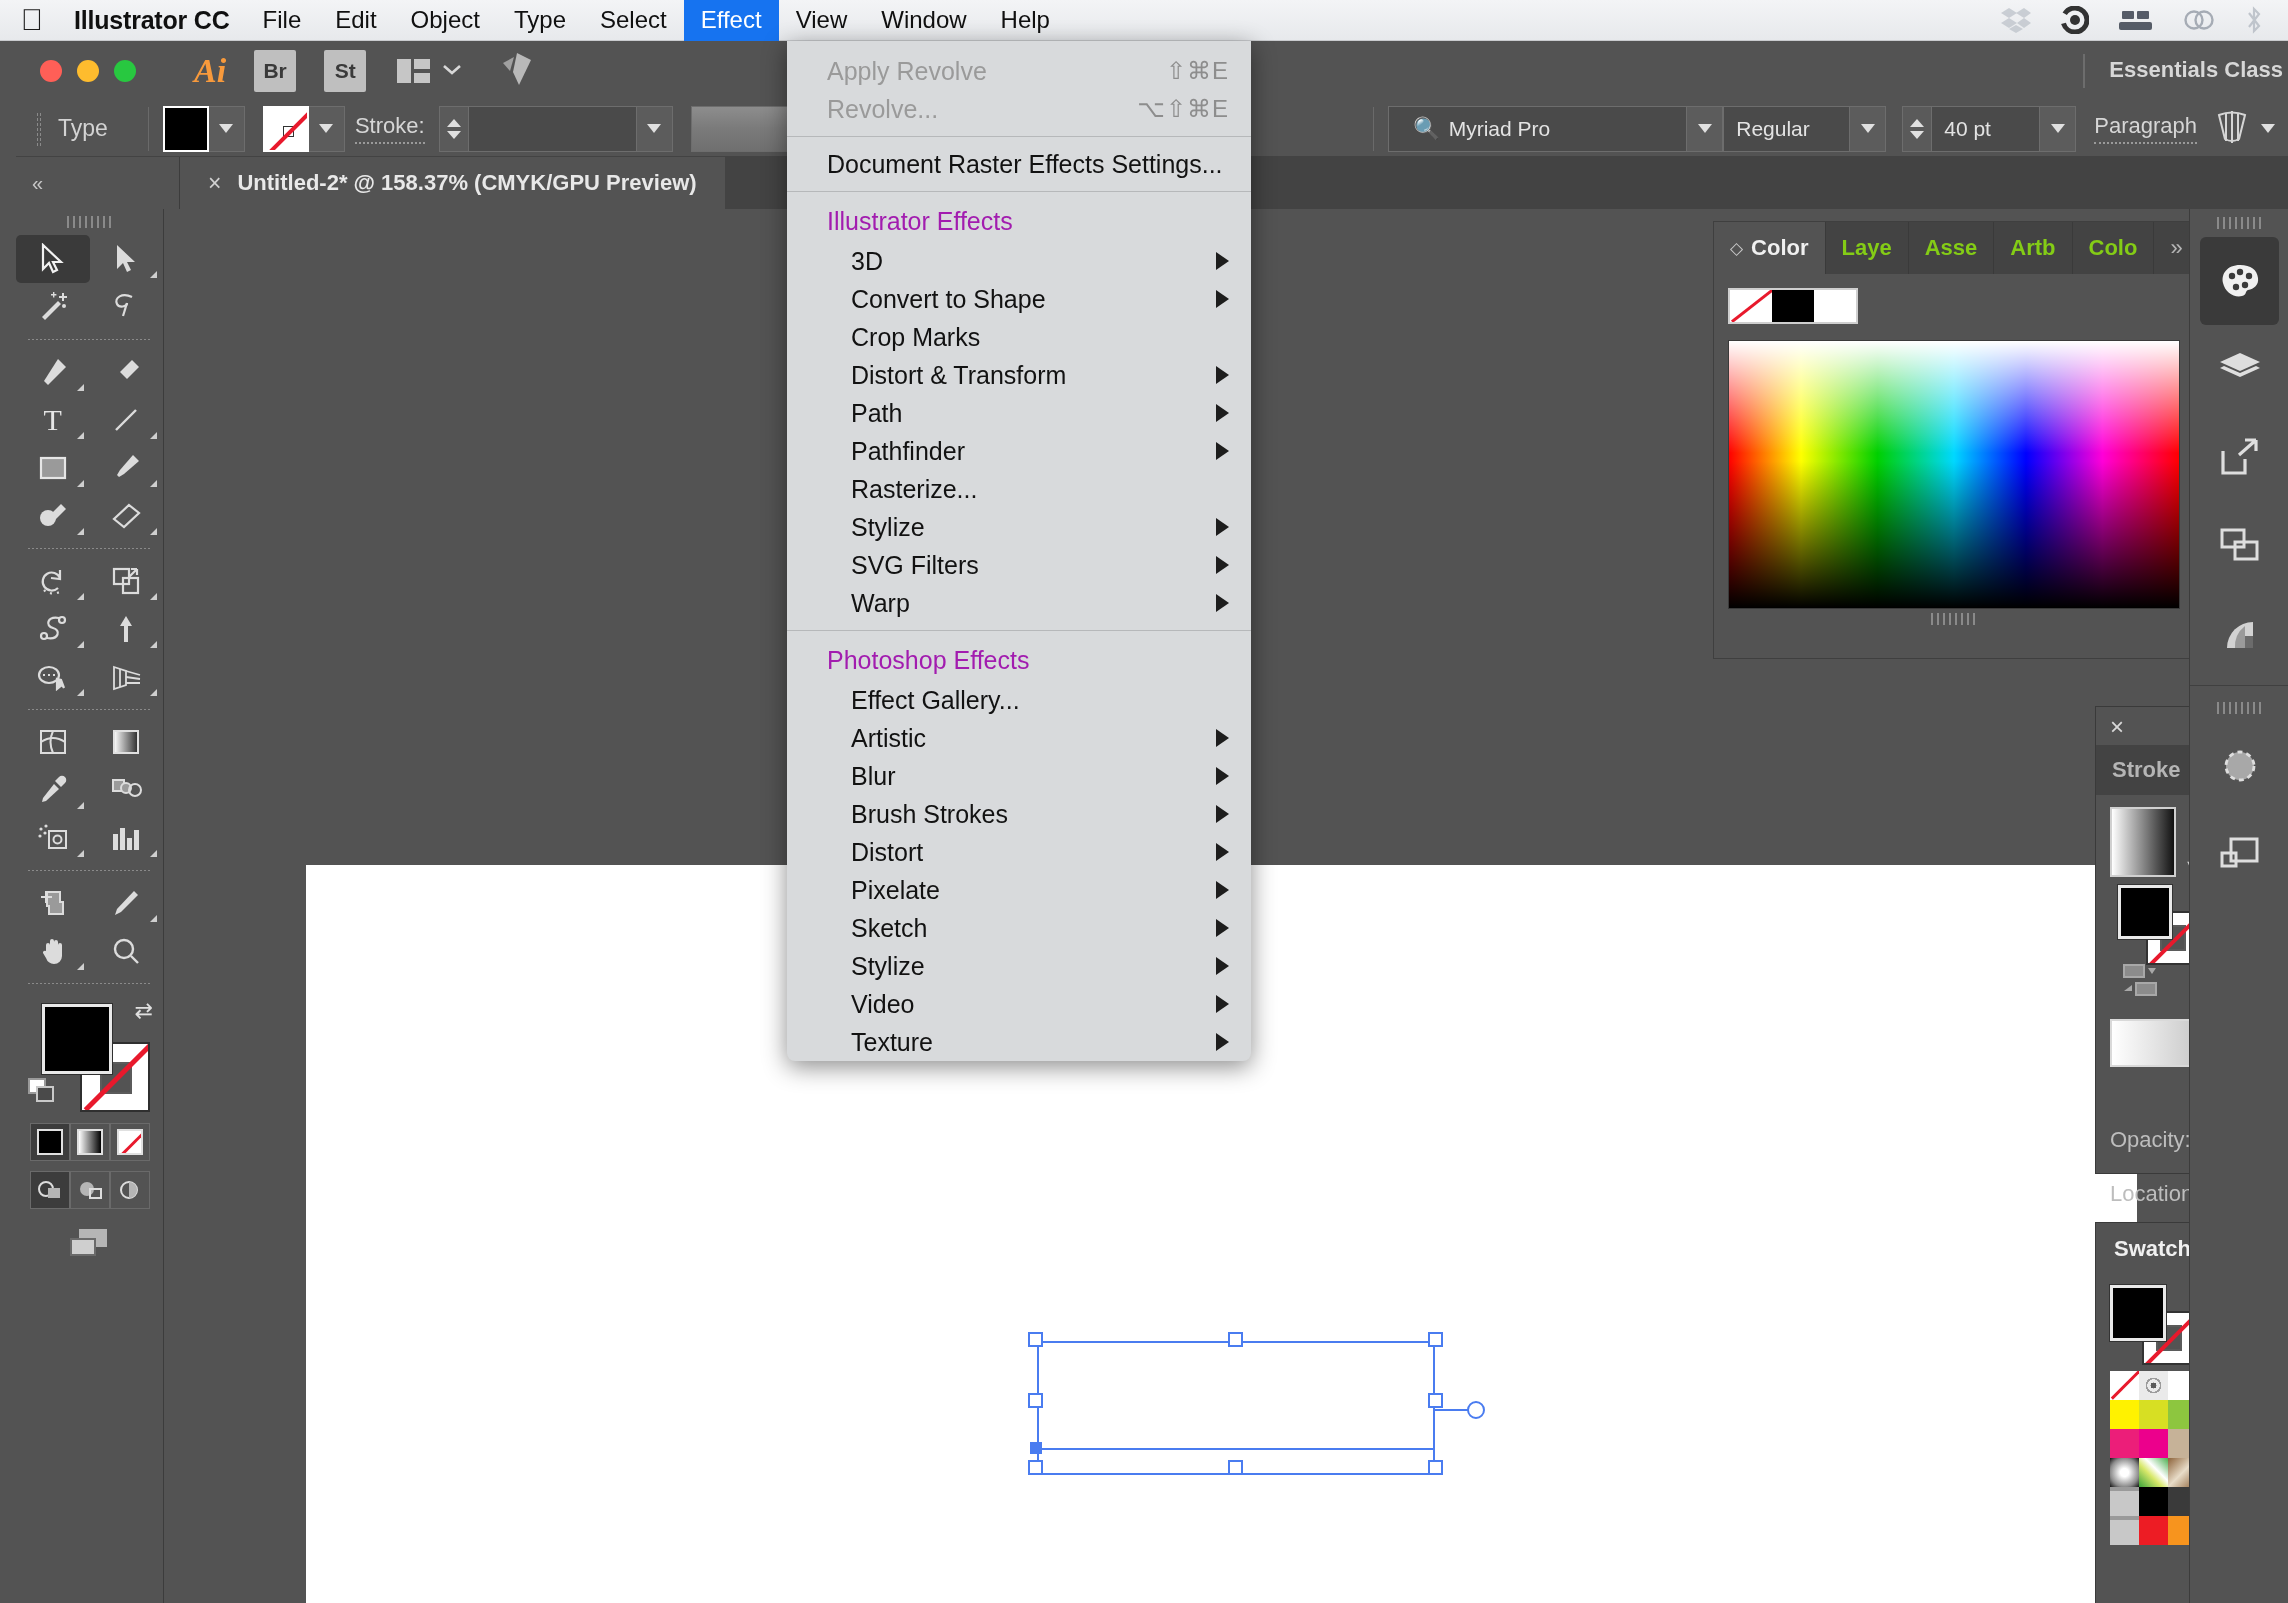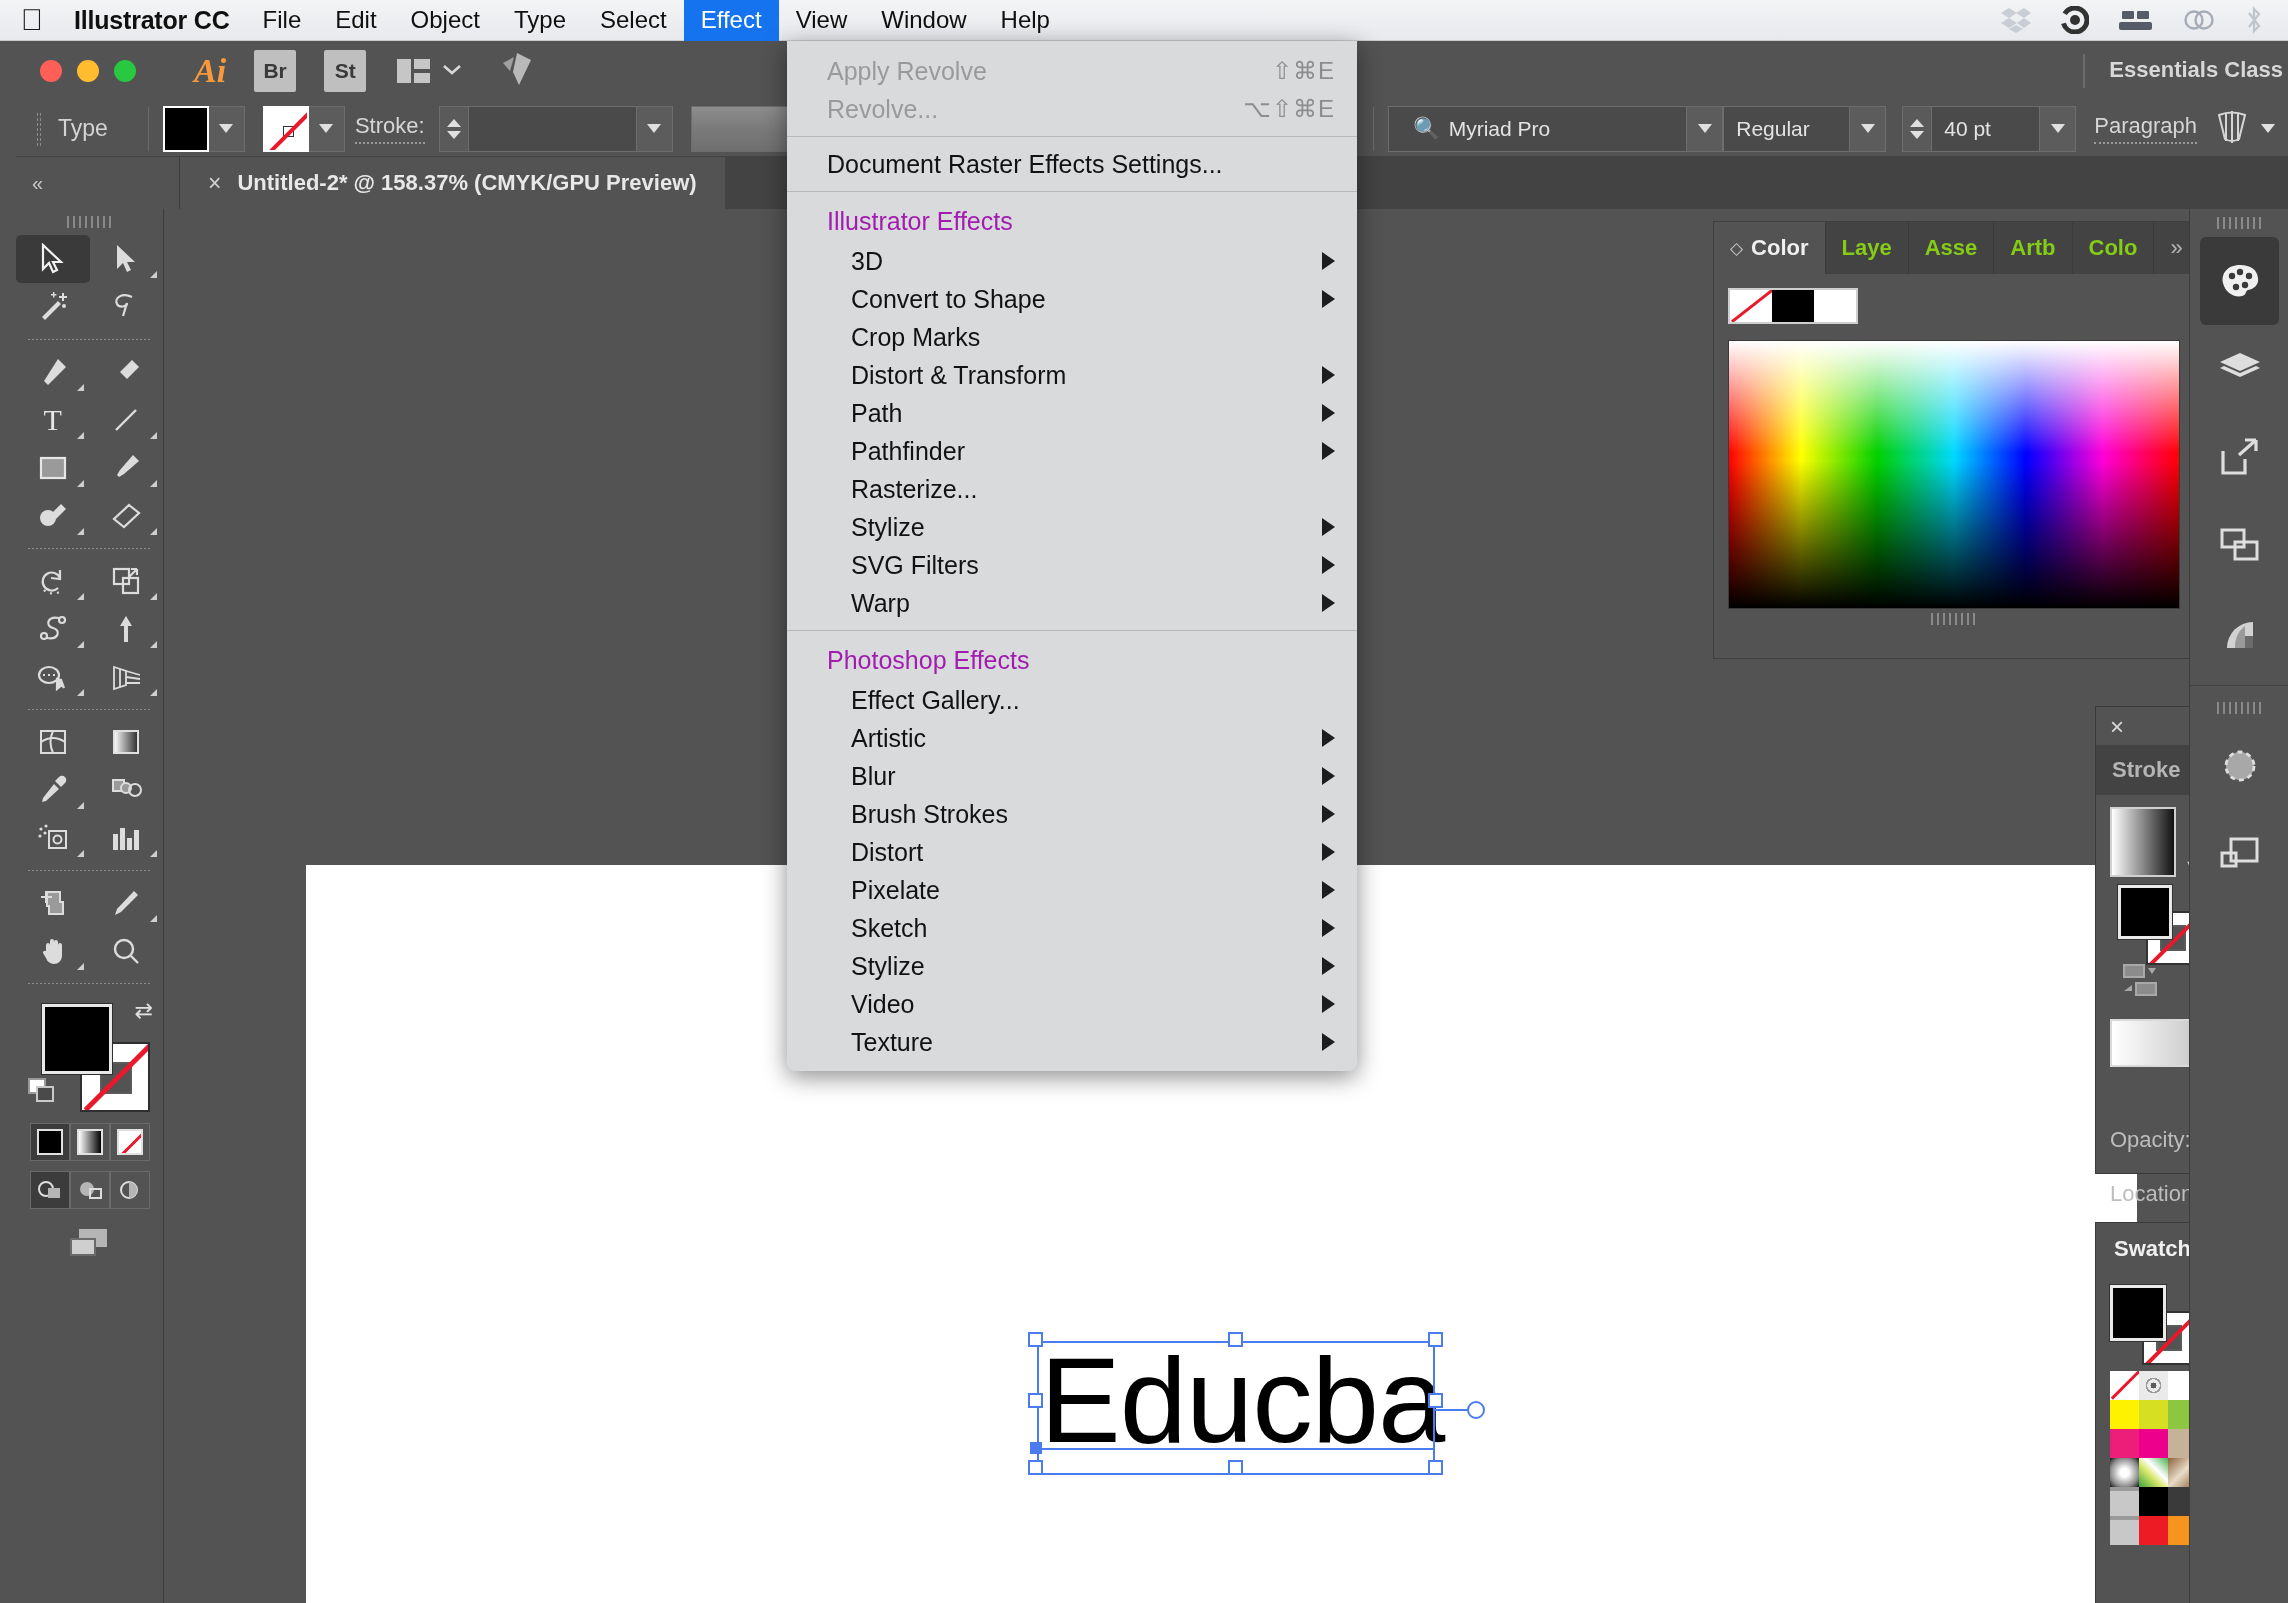--- a/index.html
+++ b/index.html
@@ -211,25 +211,24 @@
               border: 2px solid #4a7cf0; border-radius: 50%; background: #fff; }
   .sel-portline { position: absolute; right: -34px; top: 68px; width: 36px; height:2px; background:#4a7cf0; }
   .art-text {
     position: absolute; left: 734px; top: 468px;
     font-size: 121px; color: #000; line-height: 134px;
     font-family: "Liberation Sans", sans-serif; letter-spacing: -1px;
   }
 
   
   .menu-drop {
-    position: absolute; left: 787px; top: 41px; width: 570px;
+    position: absolute; left: 787px; top: 41px; width: 464px;
     background: #d8dadc; z-index: 70;
     box-shadow: 0 6px 24px rgba(0,0,0,0.45);
     border-radius: 0 0 8px 8px;
-    padding-bottom: 10px;
     font-size: 25px; color: #121212;
   }
   .mi {
     display: flex; align-items: center; height: 38px;
     padding: 0 22px 0 40px; position: relative; white-space: nowrap;
   }
   .mi.disabled { color: #9a9a9a; }
   .mi.section { color: #a21caf; padding-left: 40px; height: 42px; }
   .mi.bold-item { padding-left: 40px; }
   .mi .lbl { flex: 1; }
@@ -776,21 +775,20 @@
         <svg width="50" height="36" viewBox="0 0 50 36">
             <rect x="14" y="4" width="28" height="18" fill="#b5b5b5"></rect>
             <rect x="6" y="14" width="24" height="16" fill="#cfcfcf" stroke="#6a6a6a" stroke-width="2"></rect>
           </svg>
       </span>
     </div>
   </div>
 
   <div class="canvas">
     <div class="artboard">
-      <div class="art-text">Educba</div>
       <div class="sel-wrap">
         <div class="sel-box"></div>
         <div class="sel-baseline"></div>
         <span class="sel-h" style="left:-9px;top:-9px"></span>
         <span class="sel-h" style="left:191px;top:-9px"></span>
         <span class="sel-h" style="left:391px;top:-9px"></span>
         <span class="sel-h" style="left:-9px;top:52px"></span>
         <span class="sel-h" style="left:391px;top:52px"></span>
         <span class="sel-h filled" style="left:-7px;top:101px;width:12px;height:12px"></span>
         <span class="sel-h" style="left:-9px;top:119px"></span>

